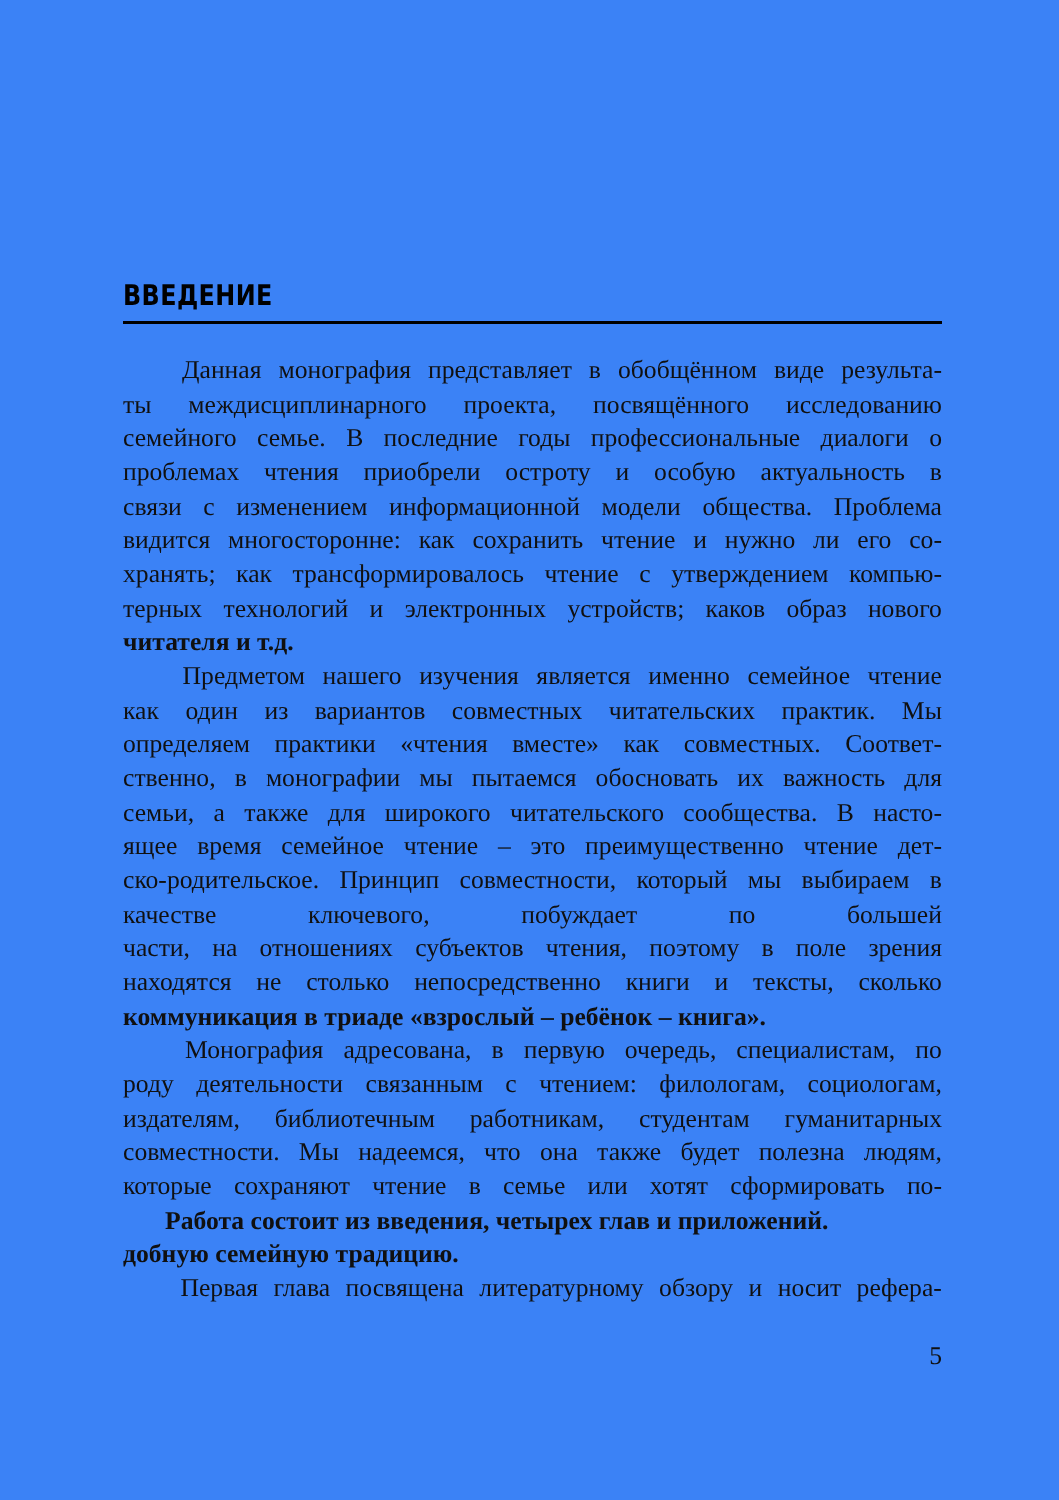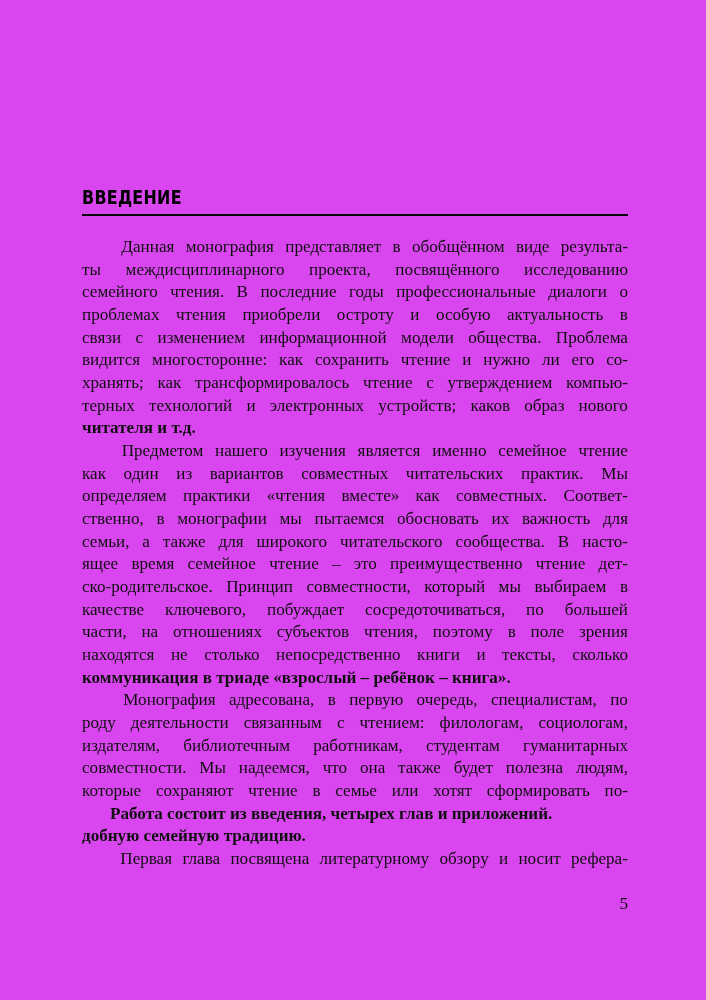--- a/index.html
+++ b/index.html
@@ -4,21 +4,21 @@
 <style>
   html, body {
     margin: 0;
     padding: 0;
     background: #ffffff;
   }
   .page {
     position: relative;
     width: 706px;
     height: 1000px;
-    background: #d946ef;
+    background: #3b82f6;
     overflow: hidden;
     font-family: "Liberation Serif", "DejaVu Serif", serif;
     color: #0d0d0d;
   }
 
   
   .heading-block {
     position: absolute;
     left: 82px;
     top: 186px;
@@ -98,35 +98,35 @@
 <div class="page">
 
   <div class="heading-block">
     <div class="heading-title">ВВЕДЕНИЕ</div>
     <div class="heading-rule"></div>
   </div>
 
   <div class="body-block">
       <div class="tline just indent"><span class="lead"></span><span class="w">Данная</span><span class="w">монография</span><span class="w">представляет</span><span class="w">в</span><span class="w">обобщённом</span><span class="w">виде</span><span class="w">результа-</span></div>
       <div class="tline just"><span class="w">ты</span><span class="w">междисциплинарного</span><span class="w">проекта,</span><span class="w">посвящённого</span><span class="w">исследованию</span></div>
-      <div class="tline just"><span class="w">семейного</span><span class="w">чтения.</span><span class="w">В</span><span class="w">последние</span><span class="w">годы</span><span class="w">профессиональные</span><span class="w">диалоги</span><span class="w">о</span></div>
+      <div class="tline just"><span class="w">семейного</span><span class="w">семье.</span><span class="w">В</span><span class="w">последние</span><span class="w">годы</span><span class="w">профессиональные</span><span class="w">диалоги</span><span class="w">о</span></div>
       <div class="tline just"><span class="w">проблемах</span><span class="w">чтения</span><span class="w">приобрели</span><span class="w">остроту</span><span class="w">и</span><span class="w">особую</span><span class="w">актуальность</span><span class="w">в</span></div>
       <div class="tline just"><span class="w">связи</span><span class="w">с</span><span class="w">изменением</span><span class="w">информационной</span><span class="w">модели</span><span class="w">общества.</span><span class="w">Проблема</span></div>
       <div class="tline just"><span class="w">видится</span><span class="w">многосторонне:</span><span class="w">как</span><span class="w">сохранить</span><span class="w">чтение</span><span class="w">и</span><span class="w">нужно</span><span class="w">ли</span><span class="w">его</span><span class="w">со-</span></div>
       <div class="tline just"><span class="w">хранять;</span><span class="w">как</span><span class="w">трансформировалось</span><span class="w">чтение</span><span class="w">с</span><span class="w">утверждением</span><span class="w">компью-</span></div>
       <div class="tline just"><span class="w">терных</span><span class="w">технологий</span><span class="w">и</span><span class="w">электронных</span><span class="w">устройств;</span><span class="w">каков</span><span class="w">образ</span><span class="w">нового</span></div>
       <div class="tline flush"><span class="w">читателя и т.д.</span></div>
       <div class="tline just indent"><span class="lead"></span><span class="w">Предметом</span><span class="w">нашего</span><span class="w">изучения</span><span class="w">является</span><span class="w">именно</span><span class="w">семейное</span><span class="w">чтение</span></div>
       <div class="tline just"><span class="w">как</span><span class="w">один</span><span class="w">из</span><span class="w">вариантов</span><span class="w">совместных</span><span class="w">читательских</span><span class="w">практик.</span><span class="w">Мы</span></div>
       <div class="tline just"><span class="w">определяем</span><span class="w">практики</span><span class="w">«чтения</span><span class="w">вместе»</span><span class="w">как</span><span class="w">совместных.</span><span class="w">Соответ-</span></div>
       <div class="tline just"><span class="w">ственно,</span><span class="w">в</span><span class="w">монографии</span><span class="w">мы</span><span class="w">пытаемся</span><span class="w">обосновать</span><span class="w">их</span><span class="w">важность</span><span class="w">для</span></div>
       <div class="tline just"><span class="w">семьи,</span><span class="w">а</span><span class="w">также</span><span class="w">для</span><span class="w">широкого</span><span class="w">читательского</span><span class="w">сообщества.</span><span class="w">В</span><span class="w">насто-</span></div>
       <div class="tline just"><span class="w">ящее</span><span class="w">время</span><span class="w">семейное</span><span class="w">чтение</span><span class="w">–</span><span class="w">это</span><span class="w">преимущественно</span><span class="w">чтение</span><span class="w">дет-</span></div>
       <div class="tline just"><span class="w">ско-родительское.</span><span class="w">Принцип</span><span class="w">совместности,</span><span class="w">который</span><span class="w">мы</span><span class="w">выбираем</span><span class="w">в</span></div>
-      <div class="tline just"><span class="w">качестве</span><span class="w">ключевого,</span><span class="w">побуждает</span><span class="w">сосредоточиваться,</span><span class="w">по</span><span class="w">большей</span></div>
+      <div class="tline just"><span class="w">качестве</span><span class="w">ключевого,</span><span class="w">побуждает</span><span class="w">по</span><span class="w">большей</span></div>
       <div class="tline just"><span class="w">части,</span><span class="w">на</span><span class="w">отношениях</span><span class="w">субъектов</span><span class="w">чтения,</span><span class="w">поэтому</span><span class="w">в</span><span class="w">поле</span><span class="w">зрения</span></div>
       <div class="tline just"><span class="w">находятся</span><span class="w">не</span><span class="w">столько</span><span class="w">непосредственно</span><span class="w">книги</span><span class="w">и</span><span class="w">тексты,</span><span class="w">сколько</span></div>
       <div class="tline flush"><span class="w">коммуникация в триаде «взрослый – ребёнок – книга».</span></div>
       <div class="tline just indent"><span class="lead"></span><span class="w">Монография</span><span class="w">адресована,</span><span class="w">в</span><span class="w">первую</span><span class="w">очередь,</span><span class="w">специалистам,</span><span class="w">по</span></div>
       <div class="tline just"><span class="w">роду</span><span class="w">деятельности</span><span class="w">связанным</span><span class="w">с</span><span class="w">чтением:</span><span class="w">филологам,</span><span class="w">социологам,</span></div>
       <div class="tline just"><span class="w">издателям,</span><span class="w">библиотечным</span><span class="w">работникам,</span><span class="w">студентам</span><span class="w">гуманитарных</span></div>
       <div class="tline just"><span class="w">совместности.</span><span class="w">Мы</span><span class="w">надеемся,</span><span class="w">что</span><span class="w">она</span><span class="w">также</span><span class="w">будет</span><span class="w">полезна</span><span class="w">людям,</span></div>
       <div class="tline just"><span class="w">которые</span><span class="w">сохраняют</span><span class="w">чтение</span><span class="w">в</span><span class="w">семье</span><span class="w">или</span><span class="w">хотят</span><span class="w">сформировать</span><span class="w">по-</span></div>
       <div class="tline flush indent"><span class="lead"></span><span class="w">Работа состоит из введения, четырех глав и приложений.</span></div>
       <div class="tline flush"><span class="w">добную семейную традицию.</span></div>

